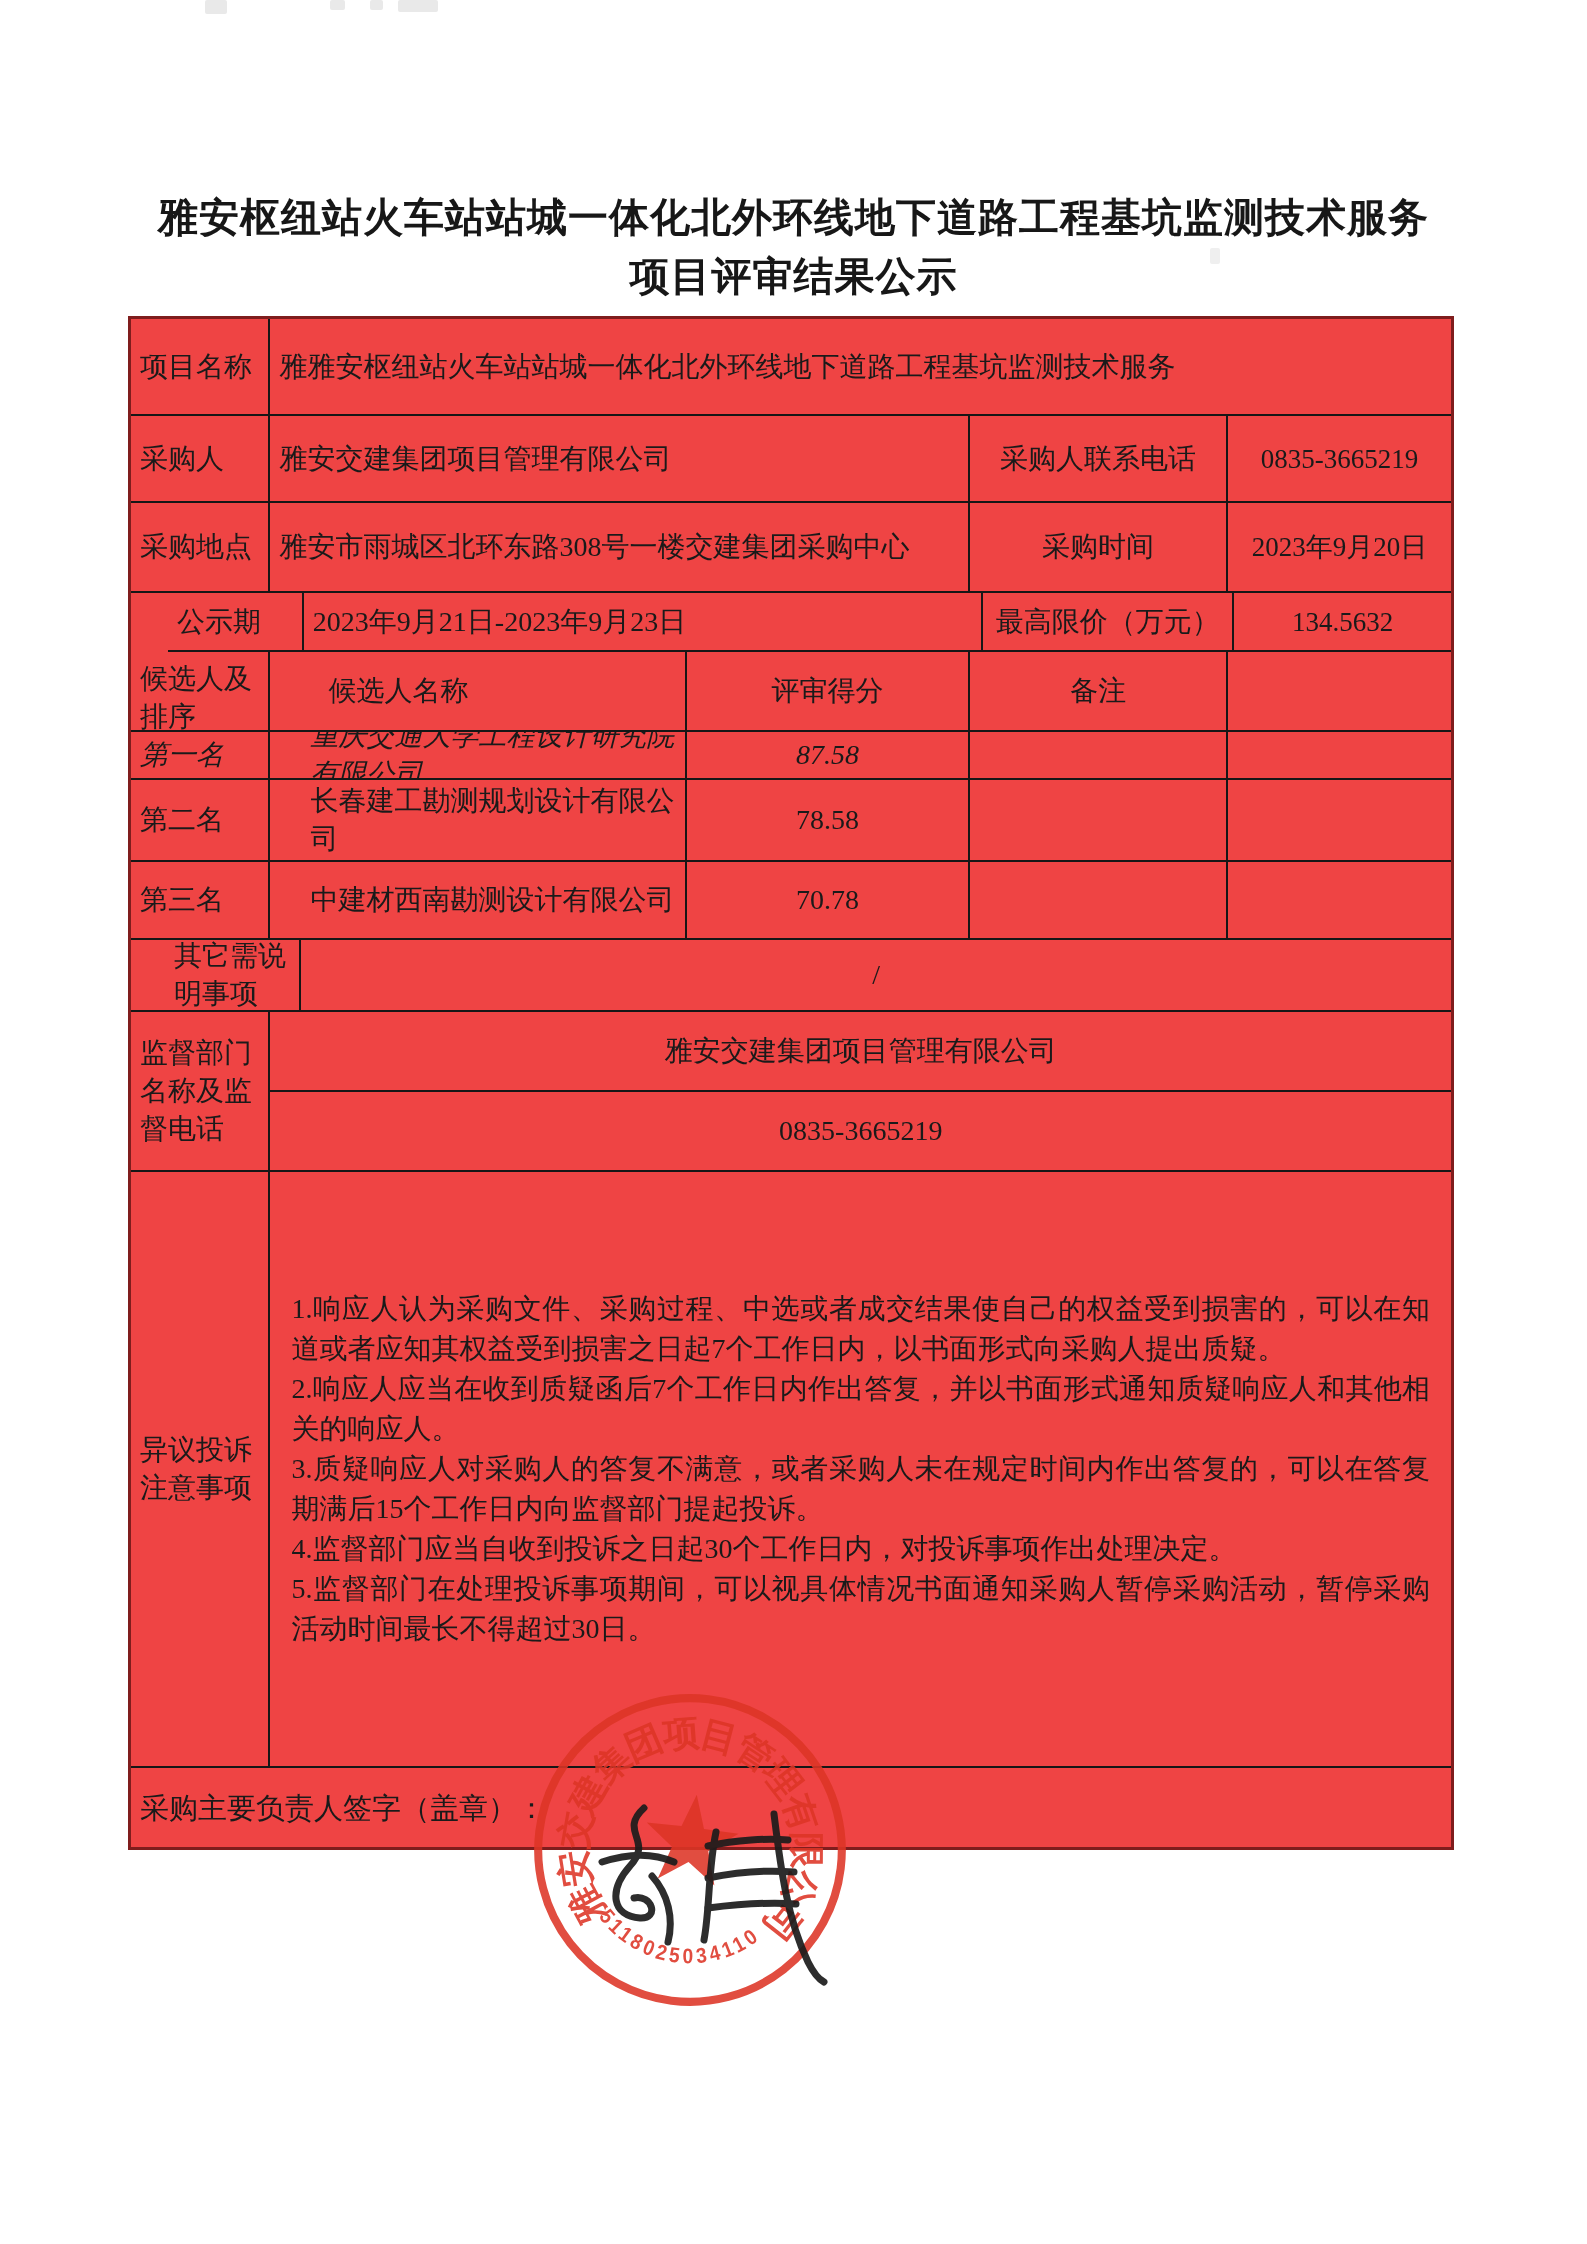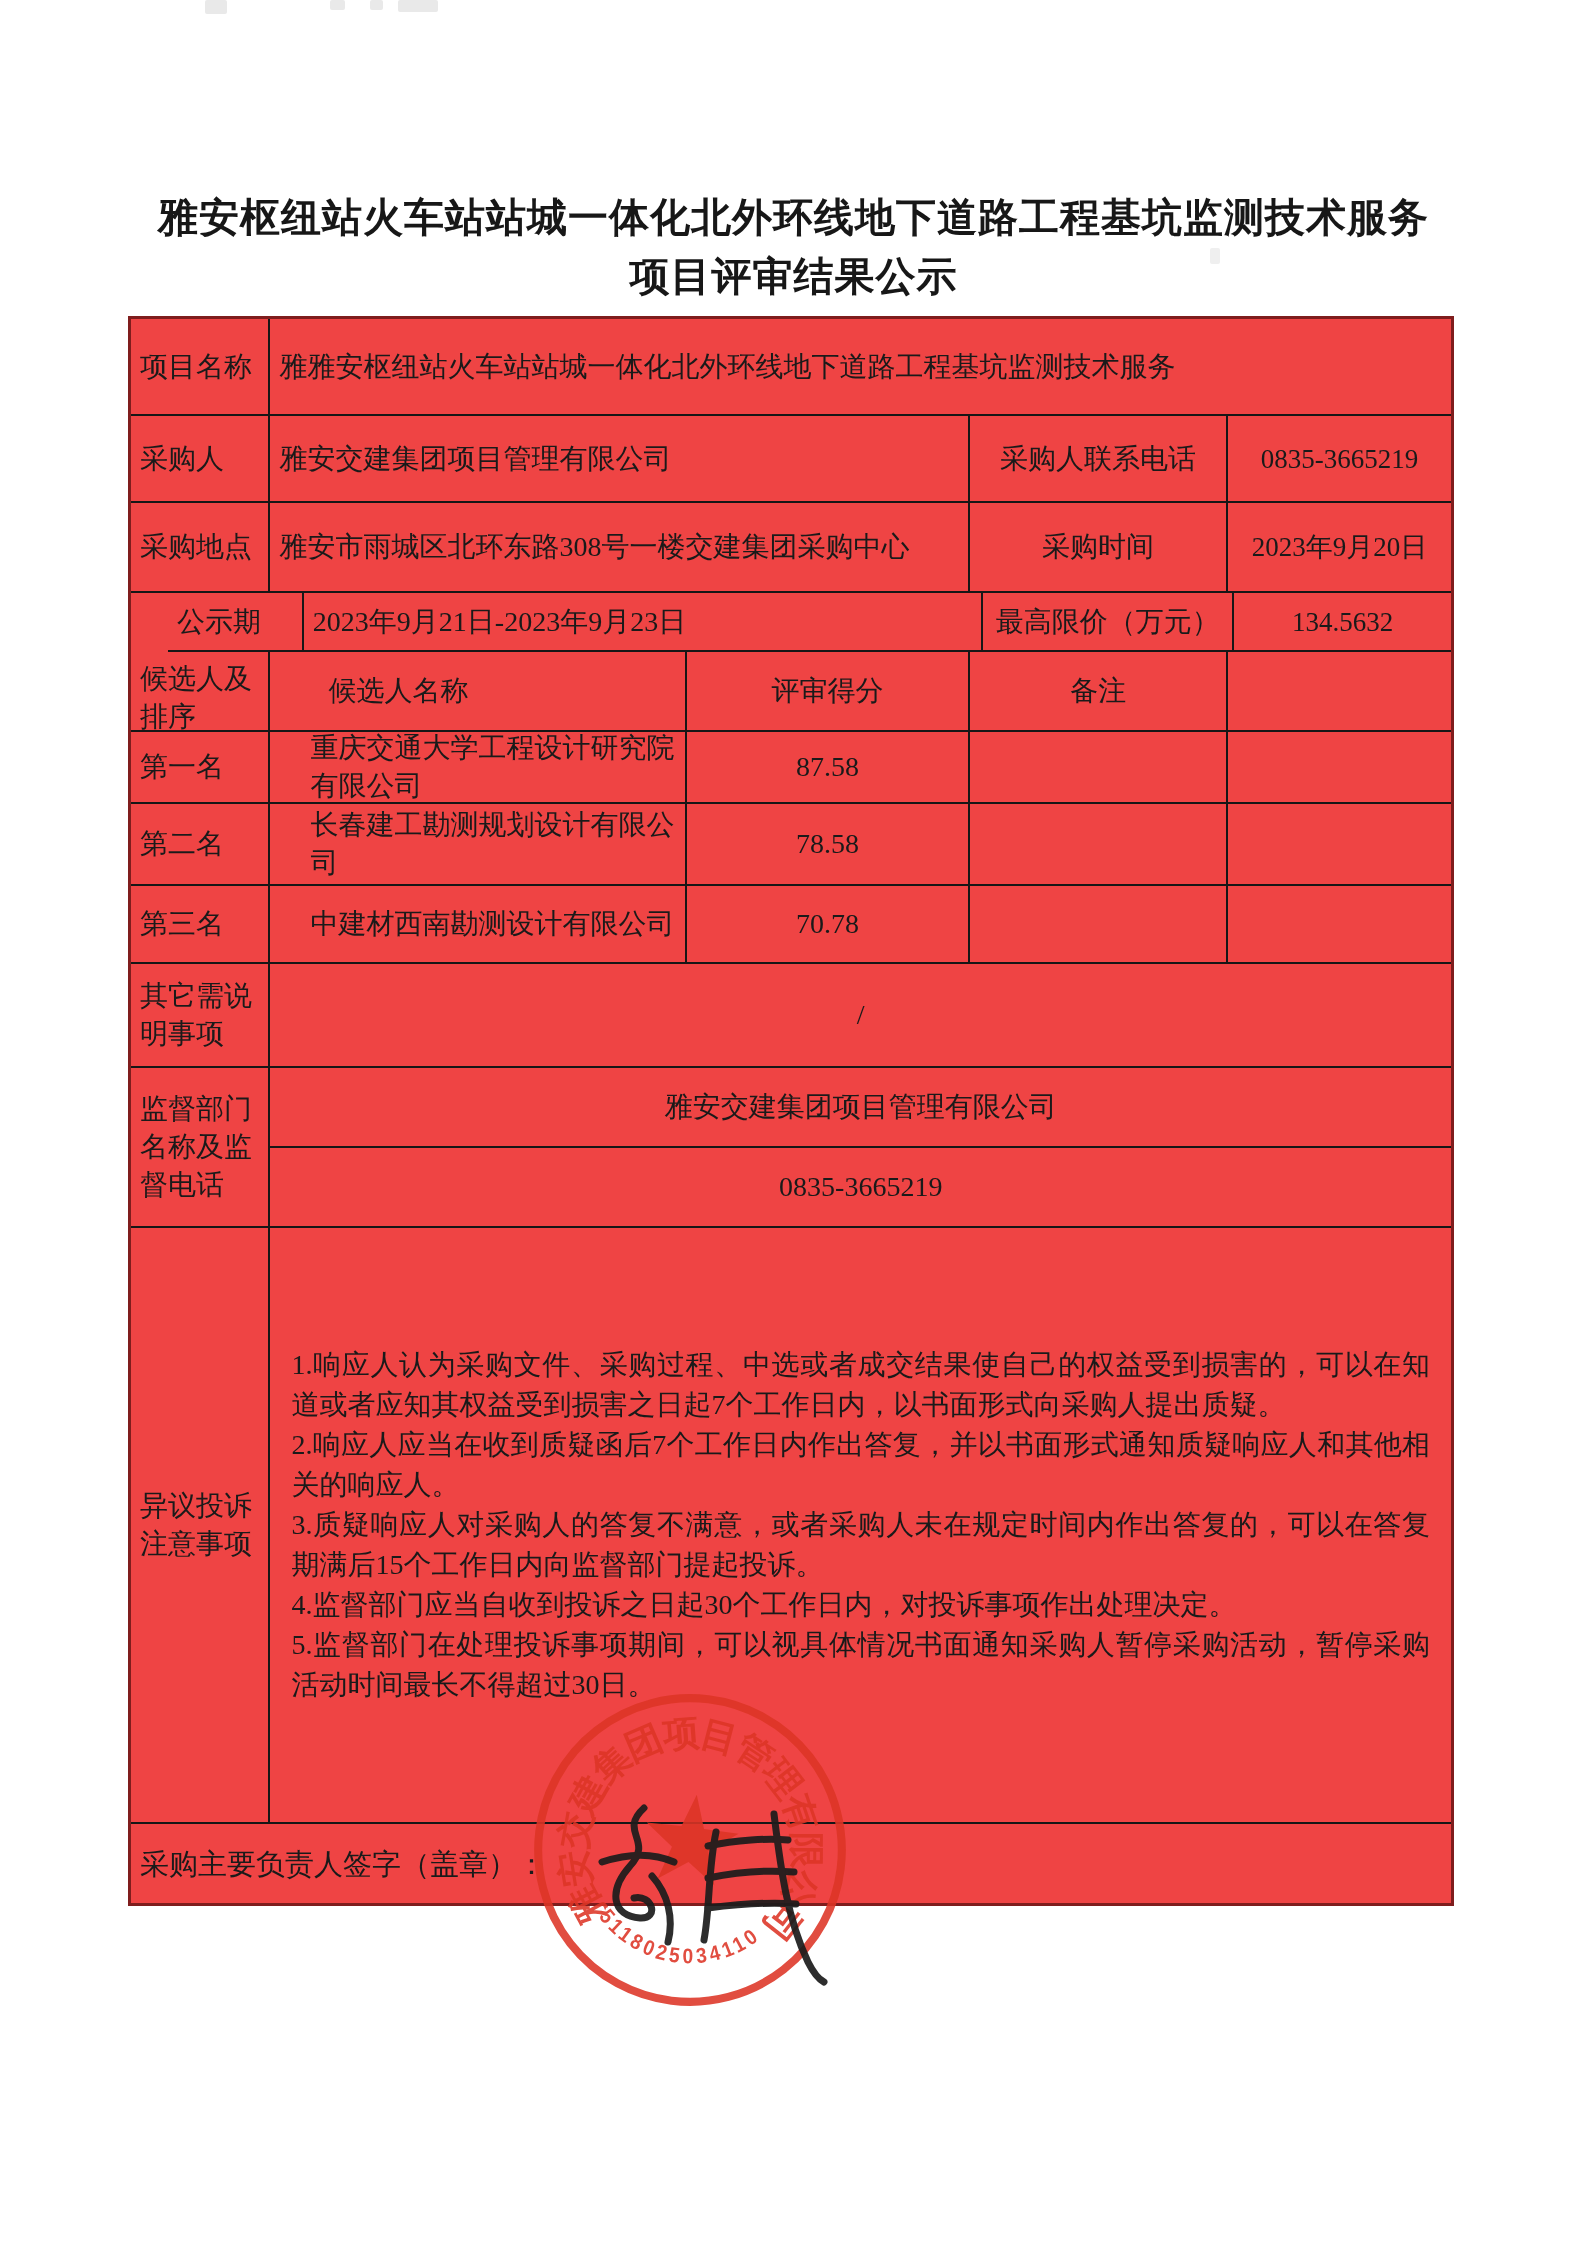--- a/index.html
+++ b/index.html
@@ -62,24 +62,24 @@
   .col-score { width: 285px; justify-content: center; text-align: center; }
   .col-remark { width: 259px; justify-content: center; text-align: center; }
   .col-last { width: 224px; }
   .center { justify-content: center; text-align: center; }
   .top-align { align-items: flex-start; padding-top: 8px; }
   .h-project { height: 97px; }
   .h-purchaser { height: 87px; }
   .h-location { height: 90px; }
   .h-publicity { height: 59px; margin-left: 37px; }
   .h-cand-head { height: 80px; }
-  .h-cand1 { height: 72px; }
+  .h-cand1 { height: 48px; font-style: italic; }
   .h-cand2 { height: 82px; }
   .h-cand3 { height: 78px; }
-  .h-other { height: 104px; }
+  .h-other { height: 72px; padding-left: 34px; }
   .h-supervise { height: 160px; }
   .h-objection { height: 596px; }
   .h-sign { height: 79px; }
 
   .name-head-indent { padding-left: 58px; }
 
   .sup-right { width: 1186px; display: flex; flex-direction: column; }
   .sup-sub {
     flex: 1;
     display: flex; align-items: center; justify-content: center;

